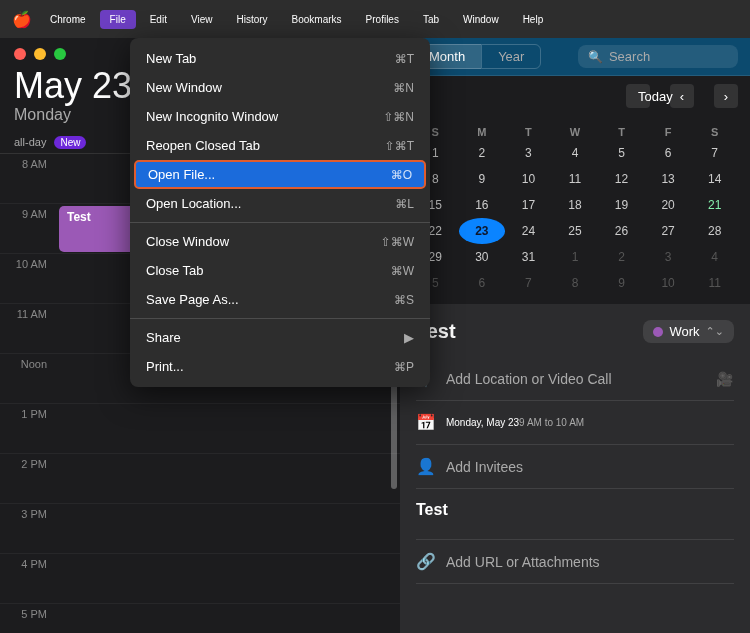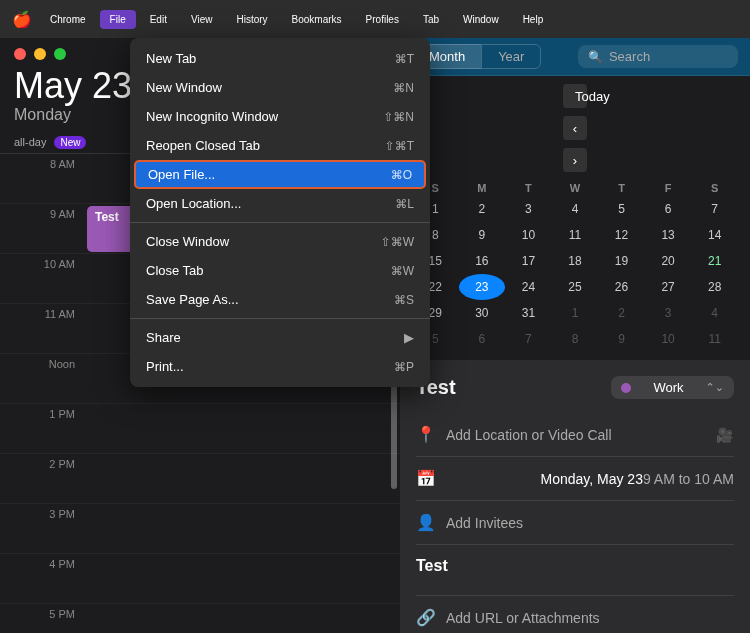--- a/index.html
+++ b/index.html
@@ -169,21 +169,20 @@
       height: 50px;
       border-bottom: 1px solid rgba(255,255,255,0.05);
       position: relative;
     }
     .time-label {
       width: 55px;
       font-size: 11px;
       color: #888;
       padding: 4px 8px 0 14px;
       text-align: right;
-      margin-left: 28px;
     }
     .time-content {
       flex: 1;
       position: relative;
       height: 100%;
     }
     .event-block {
       position: absolute;
       top: 2px;
       left: 4px;
@@ -263,23 +262,22 @@
 
     
     .mini-calendar {
       padding: 8px 12px;
       background: #1c1c1e;
     }
     .mini-cal-nav {
       display: flex;
       align-items: center;
       justify-content: flex-end;
-      gap: 8px;
-      margin-bottom: 8px;
-      flex-direction: column;
+      gap: 20px;
+      margin-bottom: 16px;
     }
     .mini-cal-nav button {
       background: rgba(255,255,255,0.1);
       border: none;
       color: #fff;
       width: 24px;
       height: 24px;
       border-radius: 4px;
       cursor: pointer;
       font-size: 13px;
@@ -308,22 +306,22 @@
       font-size: 12px;
       text-align: center;
       padding: 3px 0;
       color: #ccc;
       width: 32px;
       height: 26px;
     }
     .mini-cal-grid td.today {
       background: #0a84ff;
       border-radius: 50%;
-      color: #ffffff;
-      font-weight: 400;
+      color: #0f172a;
+      font-weight: 700;
     }
     .mini-cal-grid td.red-day {
       color: #86efac;
     }
     .mini-cal-grid td.dim {
       color: #555;
     }
 
     
     .event-details {
@@ -337,21 +335,21 @@
       margin-bottom: 14px;
     }
     .event-title {
       font-size: 20px;
       font-weight: 600;
       color: #fff;
     }
     .work-badge {
       display: flex;
       align-items: center;
-      gap: 22px;
+      gap: 6px;
       background: rgba(255,255,255,0.1);
       border-radius: 8px;
       padding: 4px 10px;
       font-size: 13px;
       color: #fff;
     }
     .work-dot {
       width: 10px;
       height: 10px;
       border-radius: 50%;
@@ -372,23 +370,23 @@
       display: flex;
       justify-content: center;
       color: #aaa;
       font-size: 16px;
     }
     .detail-row.date-time {
       border-bottom: 1px solid rgba(255,255,255,0.1);
     }
     .date-time-info {
       display: flex;
-      justify-content: flex-end;
+      justify-content: flex-start;
       width: 100%;
-      font-size: 14px;
+      font-size: 10px;
     }
     .date-time-info .date-part {
       color: #fff;
       font-weight: 500;
     }
     .date-time-info .time-part {
       color: #aaa;
     }
 
     .notes-section {

